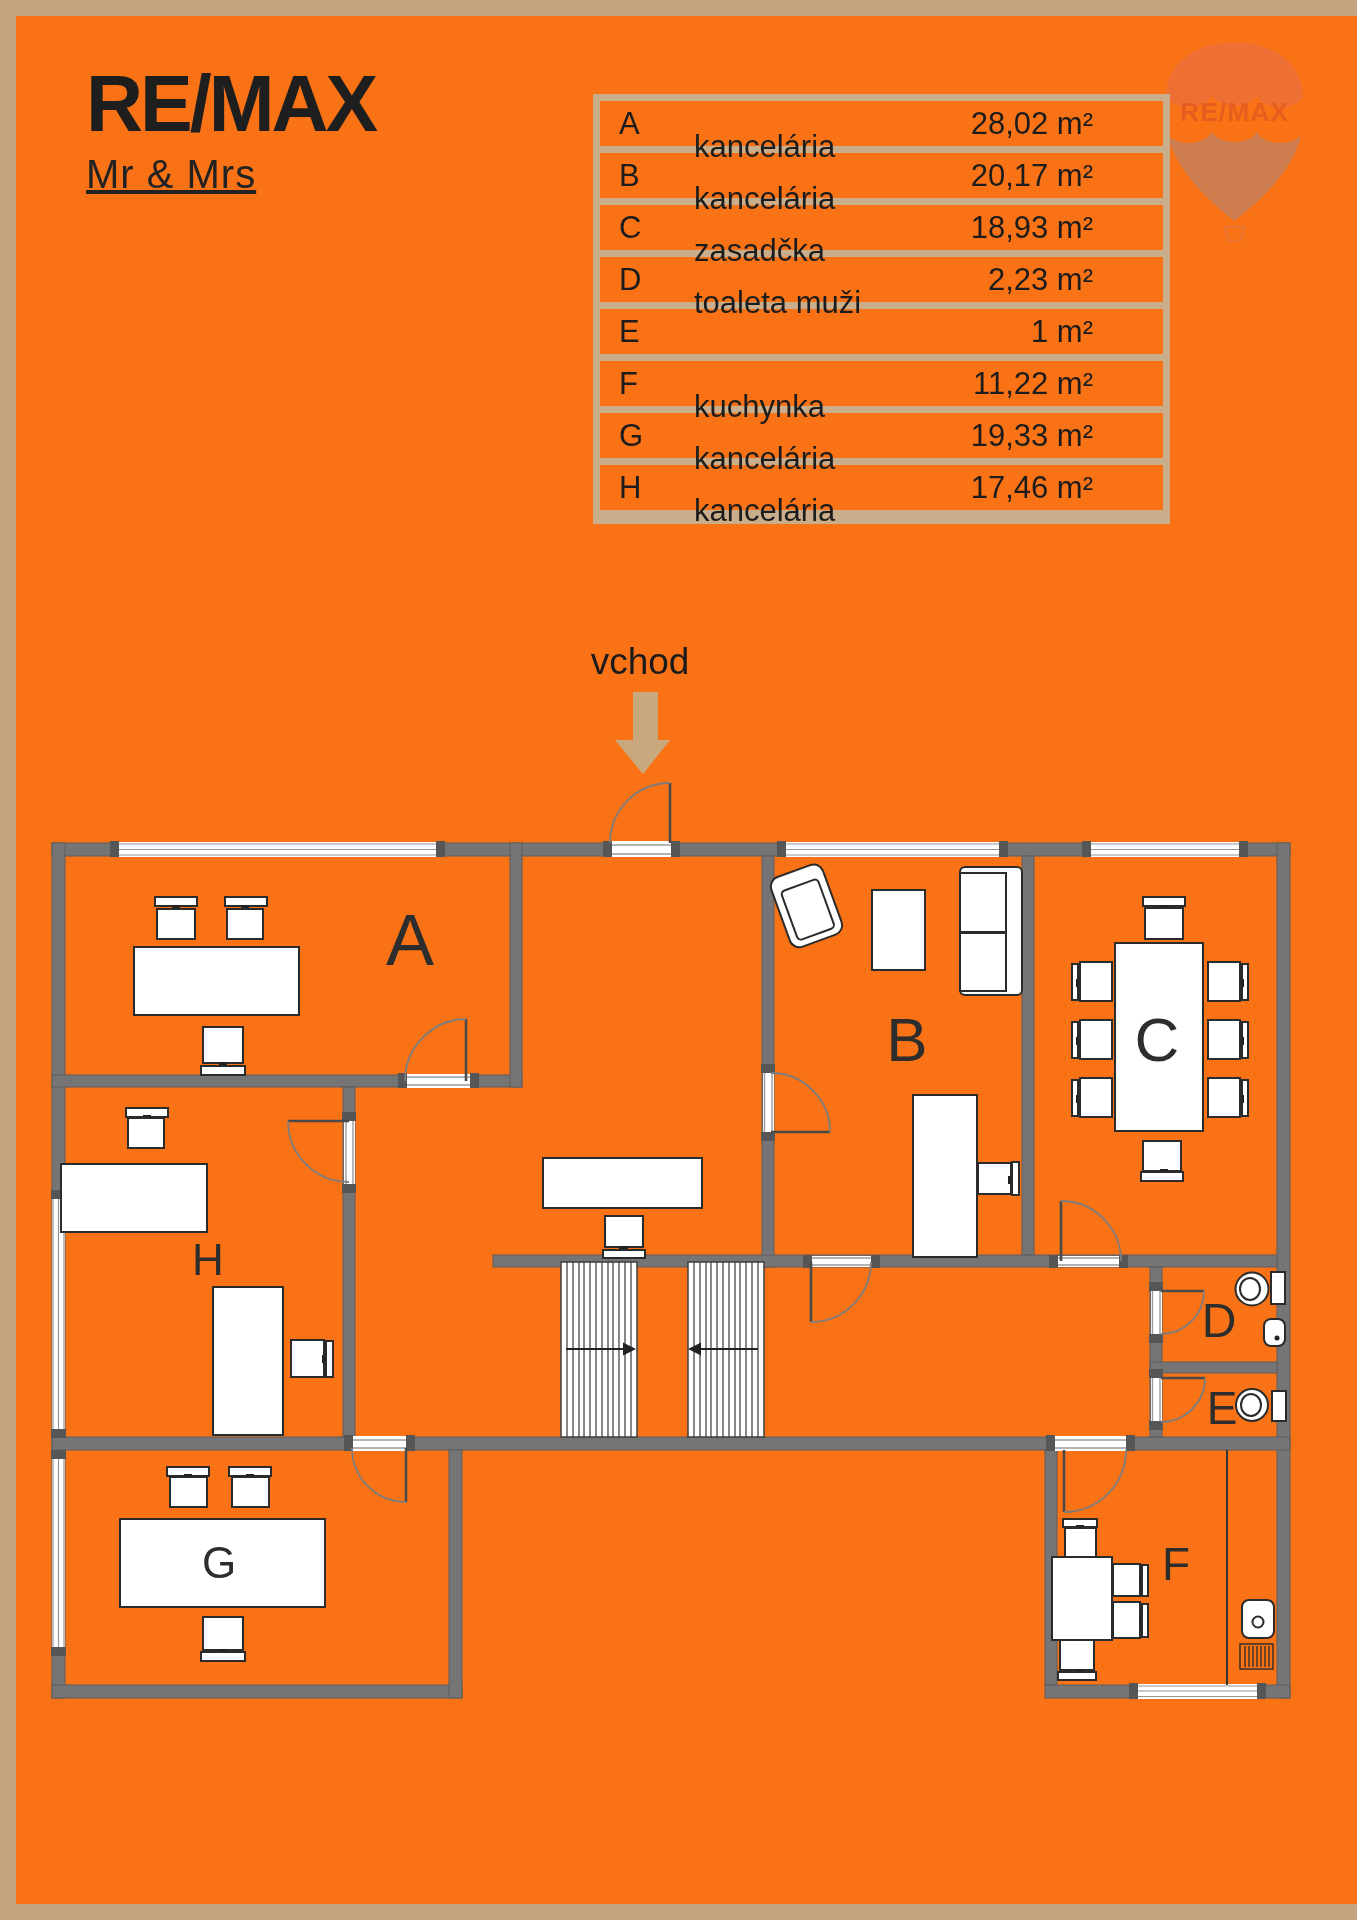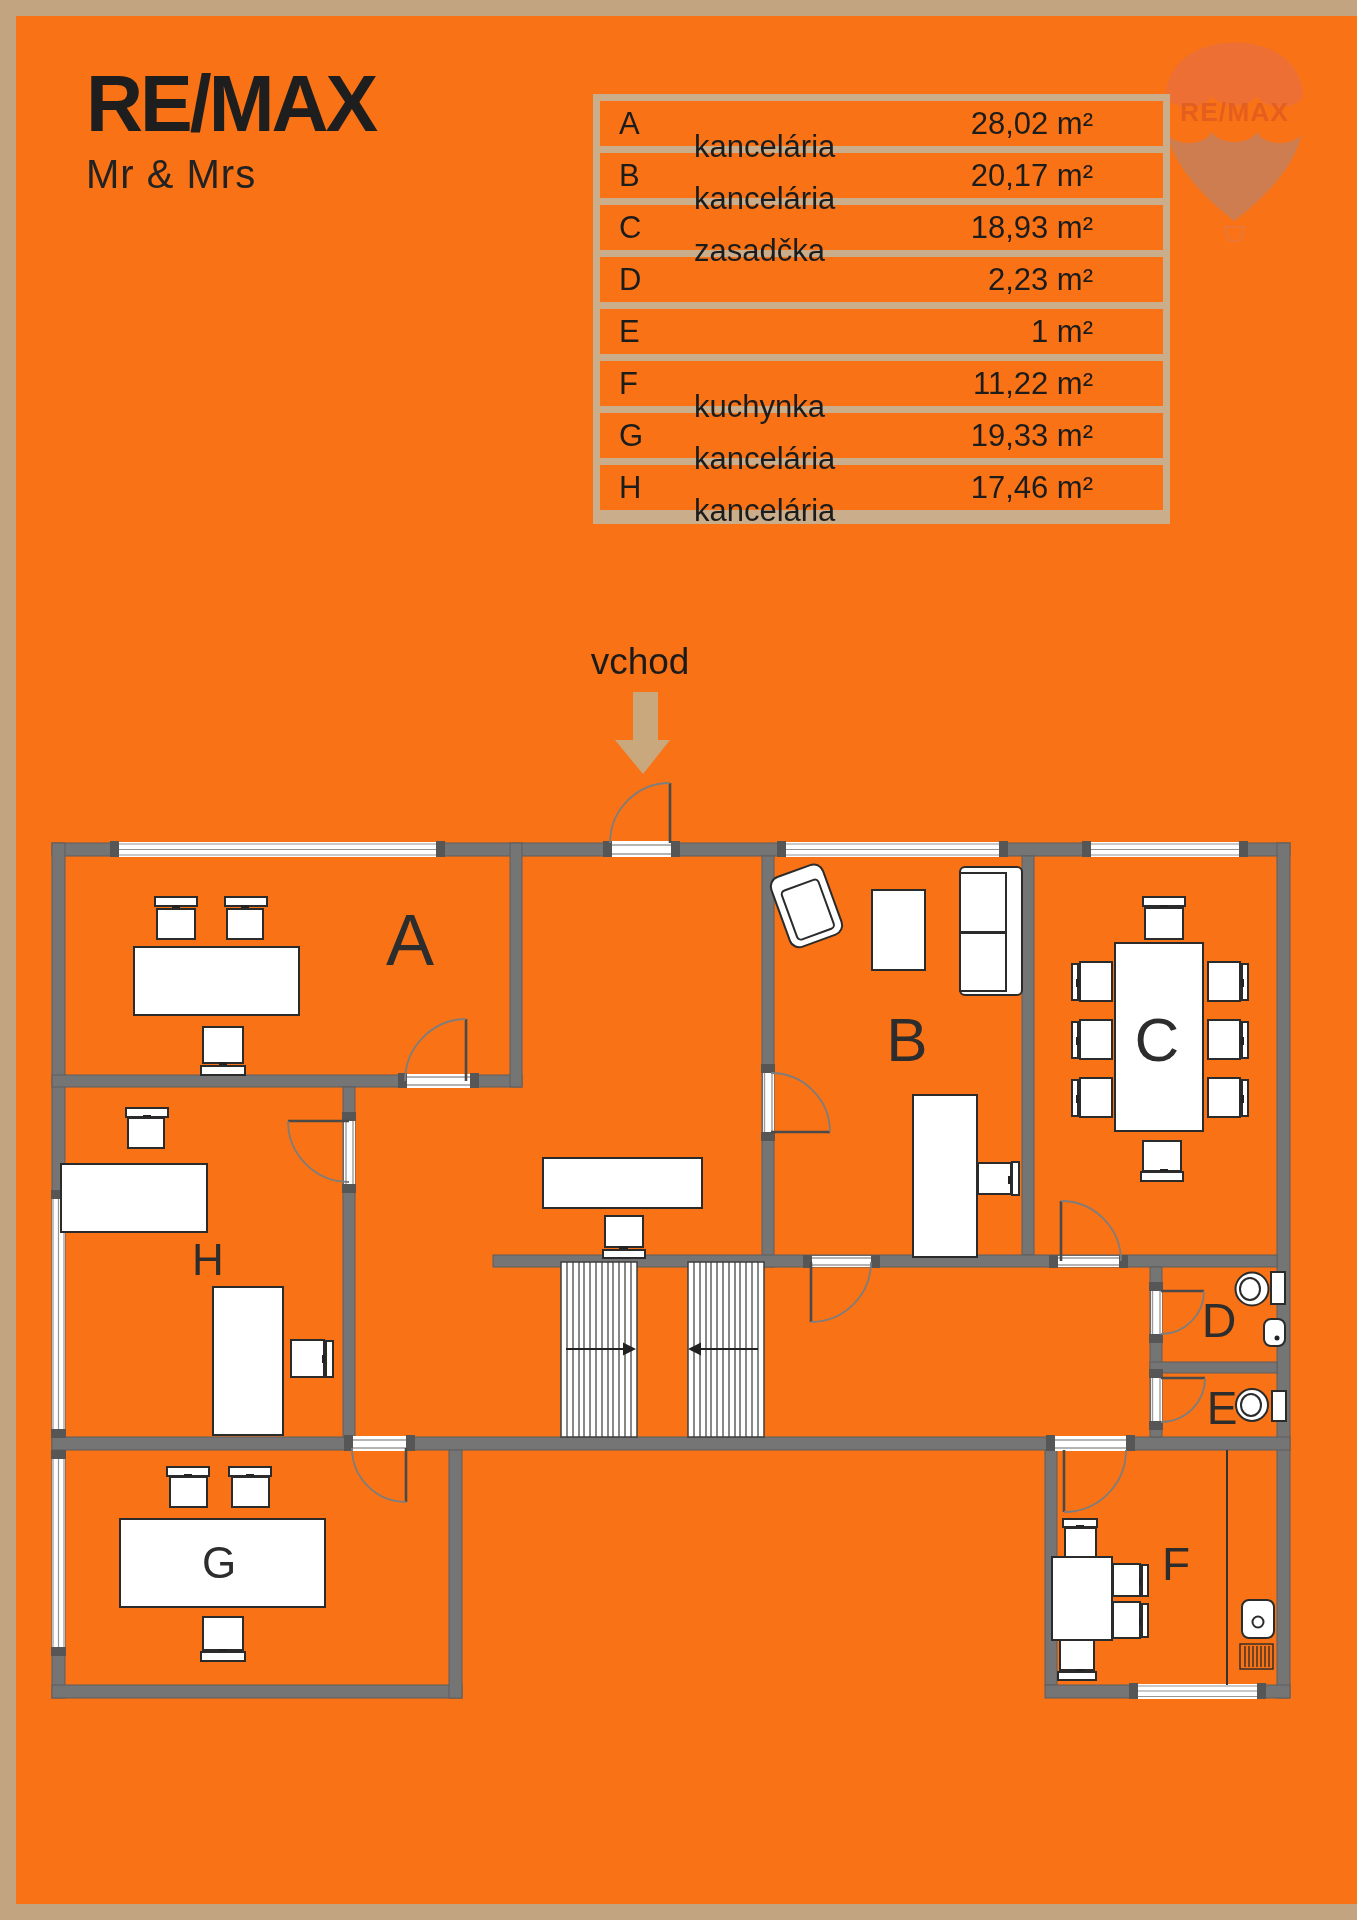--- a/index.html
+++ b/index.html
@@ -12,21 +12,21 @@
   #page{
     position:relative;width:1357px;height:1920px;background:#f97316;overflow:hidden;
     font-family:"Liberation Sans", sans-serif;
     padding-left:44px;
   }
   
   #frame{position:absolute;inset:0;border:16px solid var(--frame);z-index:50;pointer-events:none;}
   
   #logo{position:absolute;left:86px;top:64px;color:#1e1e1e;z-index:5;}
   #logo .brand{font-size:79px;font-weight:bold;letter-spacing:-3px;line-height:1;}
-  #logo .sub{font-size:40px;font-weight:normal;letter-spacing:1px;margin-top:9px;color:#222;}
+  #logo .sub{font-size:40px;font-weight:normal;letter-spacing:1px;margin-top:9px;color:#222;text-decoration:underline;}
   
   #balloon{position:absolute;left:1156px;top:36px;width:157px;height:212px;opacity:.35;z-index:1;}
   
   #legend{position:absolute;left:593px;top:94px;width:577px;border:7px solid var(--tan);z-index:2;box-sizing:border-box;}
   .lrow{height:45px;display:flex;align-items:center;border-bottom:7px solid var(--tan);font-size:31px;color:#1c1c1c;background:transparent;}
   .lletter{width:75px;padding-left:19px;flex:none;}
   .lname{flex:1;margin-top:47px;}
   .larea{margin-left:auto;padding-right:70px;text-align:center;white-space:nowrap;}
   .ltotal{height:84px;display:flex;align-items:center;font-size:32px;color:#1c1c1c;}
   .ltotal .lletter{width:auto;}
@@ -85,20 +85,21 @@
     </div>
 
     <div class="lrow">
       <span class="lletter">C</span>
       <span class="lname">zasadčka</span>
       <span class="larea">18,93 m²</span>
     </div>
 
     <div class="lrow">
       <span class="lletter">D</span>
+      <span class="lname">toaleta muži</span>
       <span class="larea">2,23 m²</span>
     </div>
 
     <div class="lrow">
       <span class="lletter">E</span>
       <span class="larea">1 m²</span>
     </div>
 
     <div class="lrow">
       <span class="lletter">F</span>

